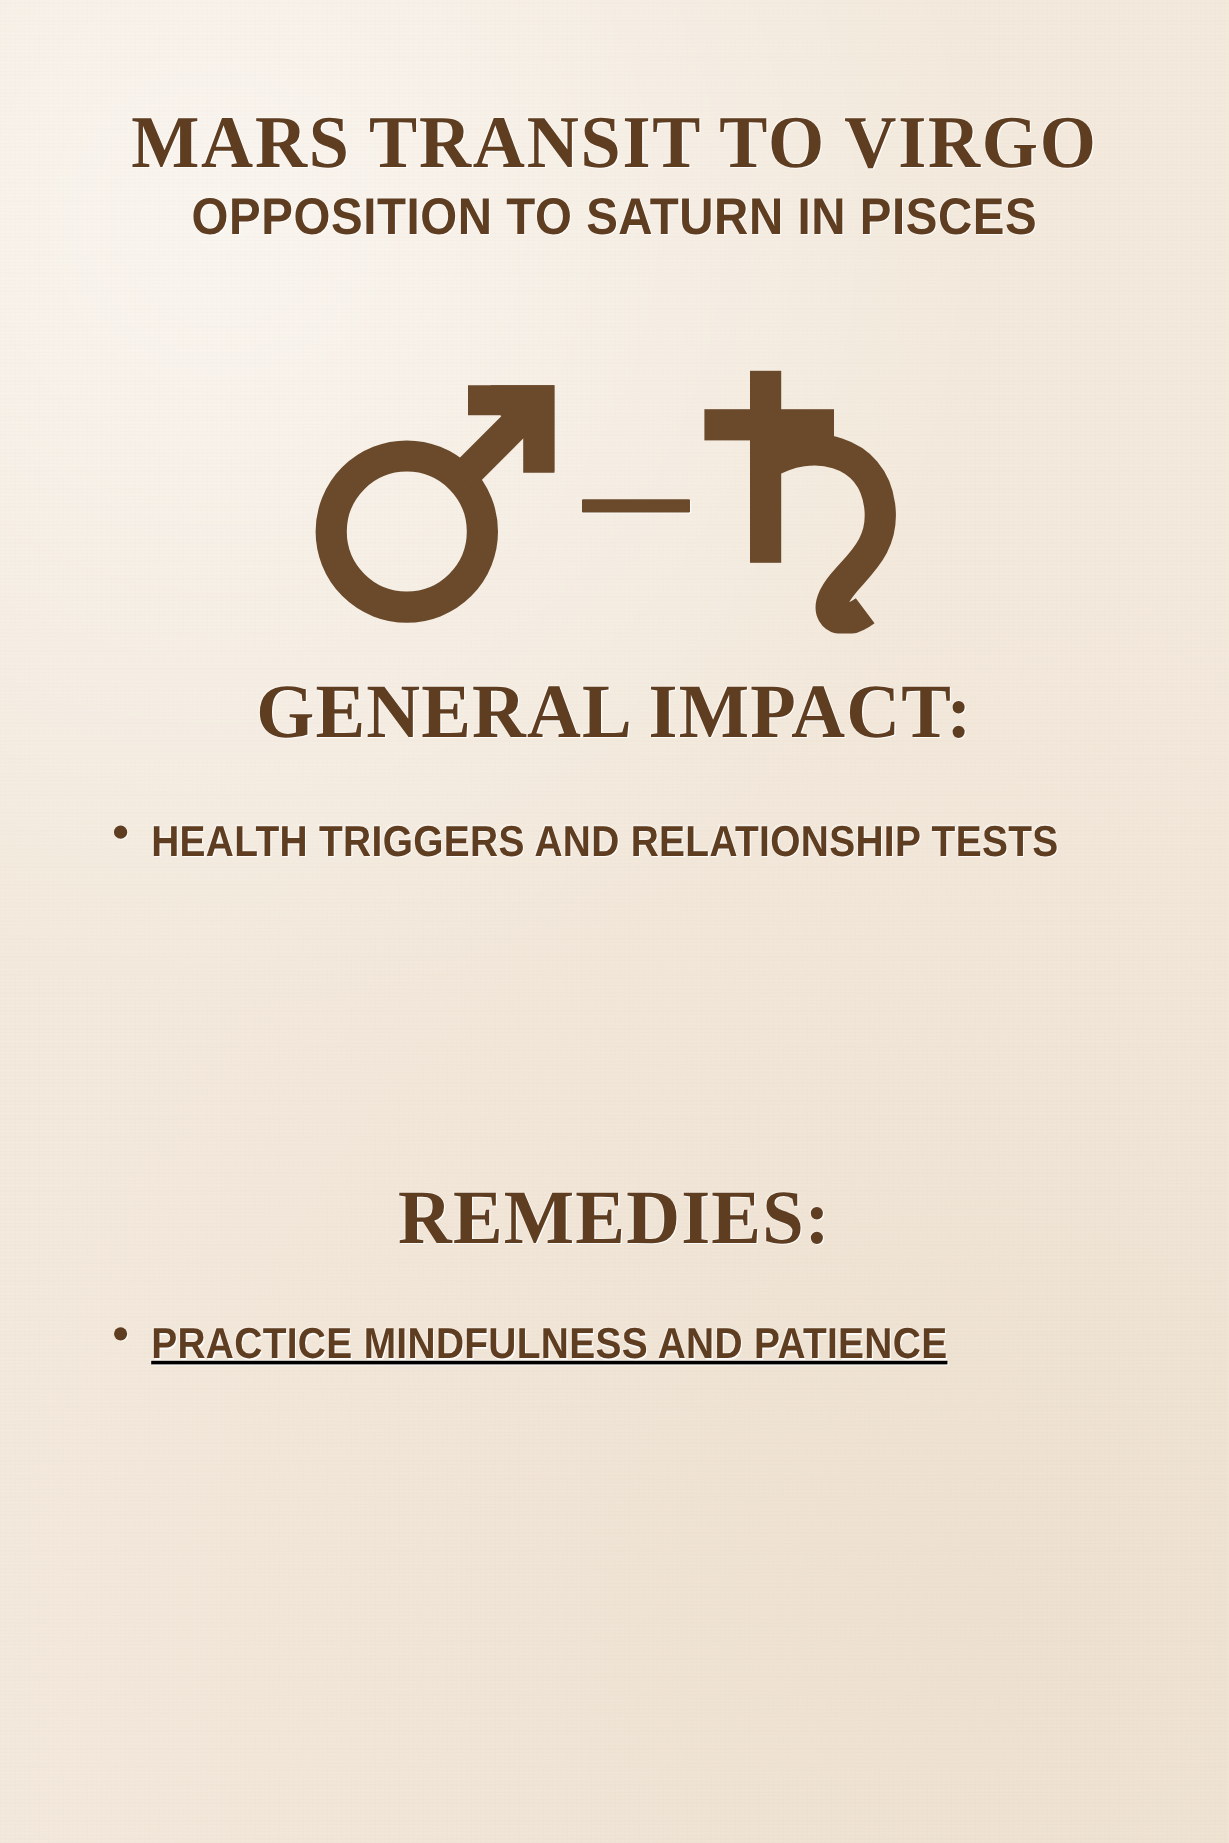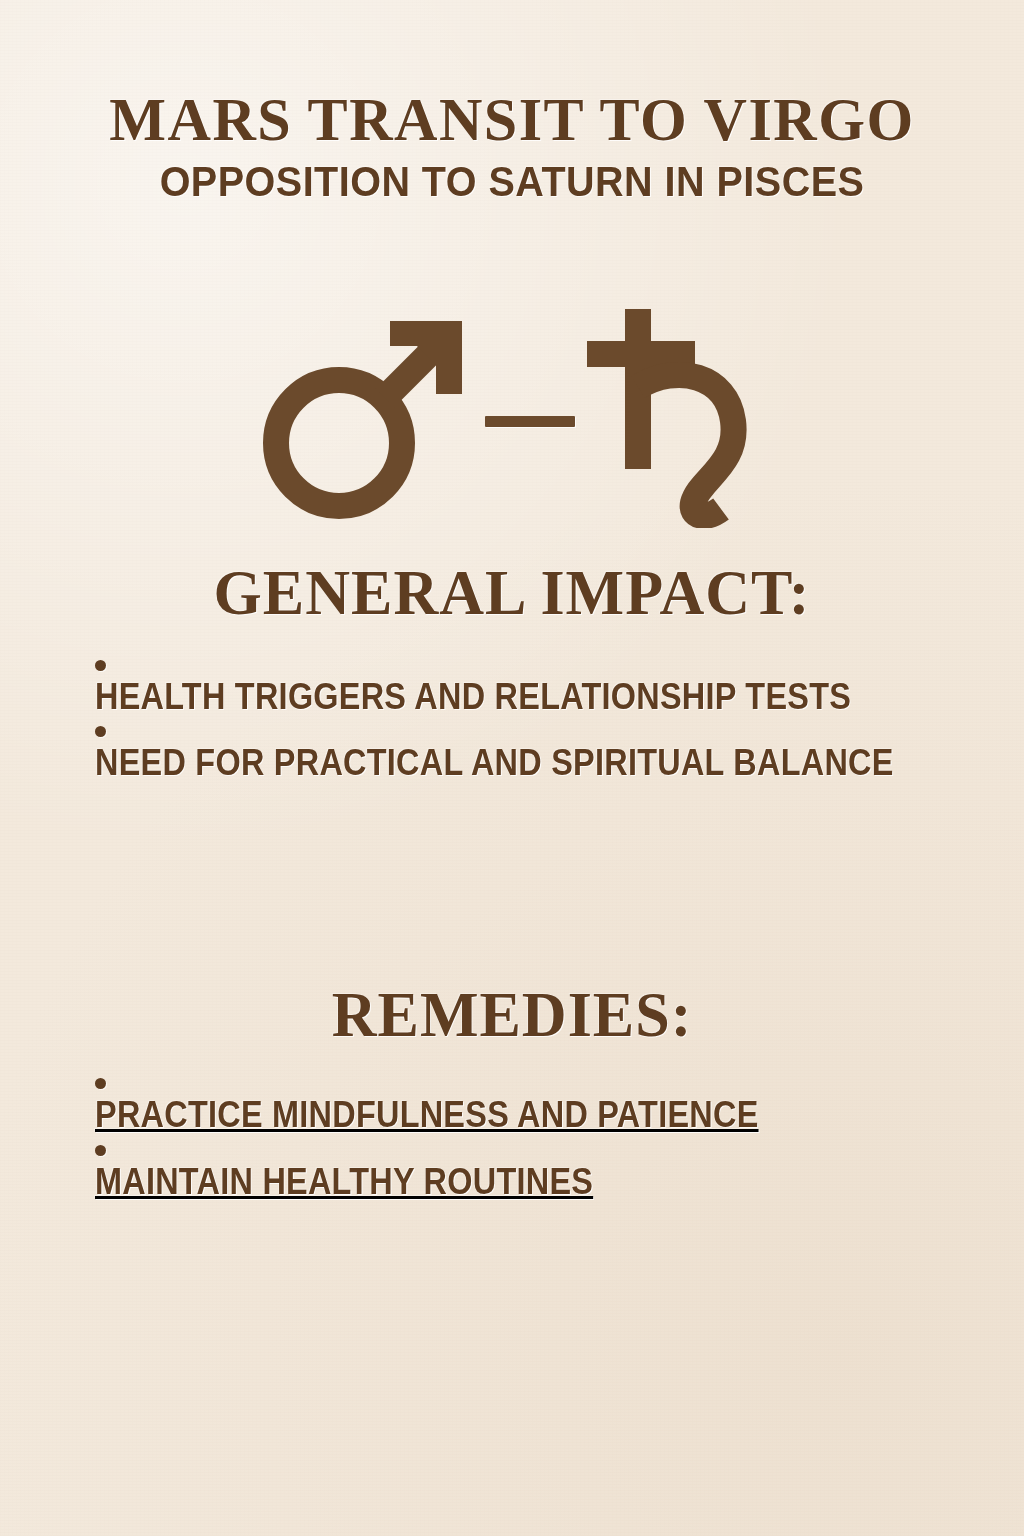--- a/index.html
+++ b/index.html
@@ -119,23 +119,22 @@
     width: 900px;
     list-style: none;
     margin: 0;
     padding: 0;
   }
   #impact-list { top: 668px; }
   #remedies-list { top: 1086px; }
 
   .bullet-item {
     display: flex;
-    align-items: flex-start;
+    align-items: center;
     height: 66px;
-    flex-direction: column;
   }
   .bullet-dot {
     flex: 0 0 auto;
     width: 11px;
     height: 11px;
     border-radius: 50%;
     background: #5e3d21;
     margin-right: 20px;
     position: relative;
     top: -8px;
@@ -188,32 +187,24 @@
     </svg>
   </div>
 
   <h3 id="impact-heading" class="section-heading ink">GENERAL IMPACT:</h3>
 
   <ul id="impact-list" class="bullet-list">
     <li class="bullet-item">
       <span class="bullet-dot"></span>
       <span class="bullet-text ink">HEALTH TRIGGERS AND RELATIONSHIP TESTS</span>
     </li>
-    <li class="bullet-item">
-      <span class="bullet-dot"></span>
-      <span class="bullet-text ink">NEED FOR PRACTICAL AND SPIRITUAL BALANCE</span>
-    </li>
   </ul>
 
   <h3 id="remedies-heading" class="section-heading ink">REMEDIES:</h3>
 
   <ul id="remedies-list" class="bullet-list">
     <li class="bullet-item">
       <span class="bullet-dot"></span>
       <span class="bullet-text ink">PRACTICE MINDFULNESS AND PATIENCE</span>
     </li>
-    <li class="bullet-item">
-      <span class="bullet-dot"></span>
-      <span class="bullet-text ink">MAINTAIN HEALTHY ROUTINES</span>
-    </li>
   </ul>
 
 </div>
 
 </body></html>

